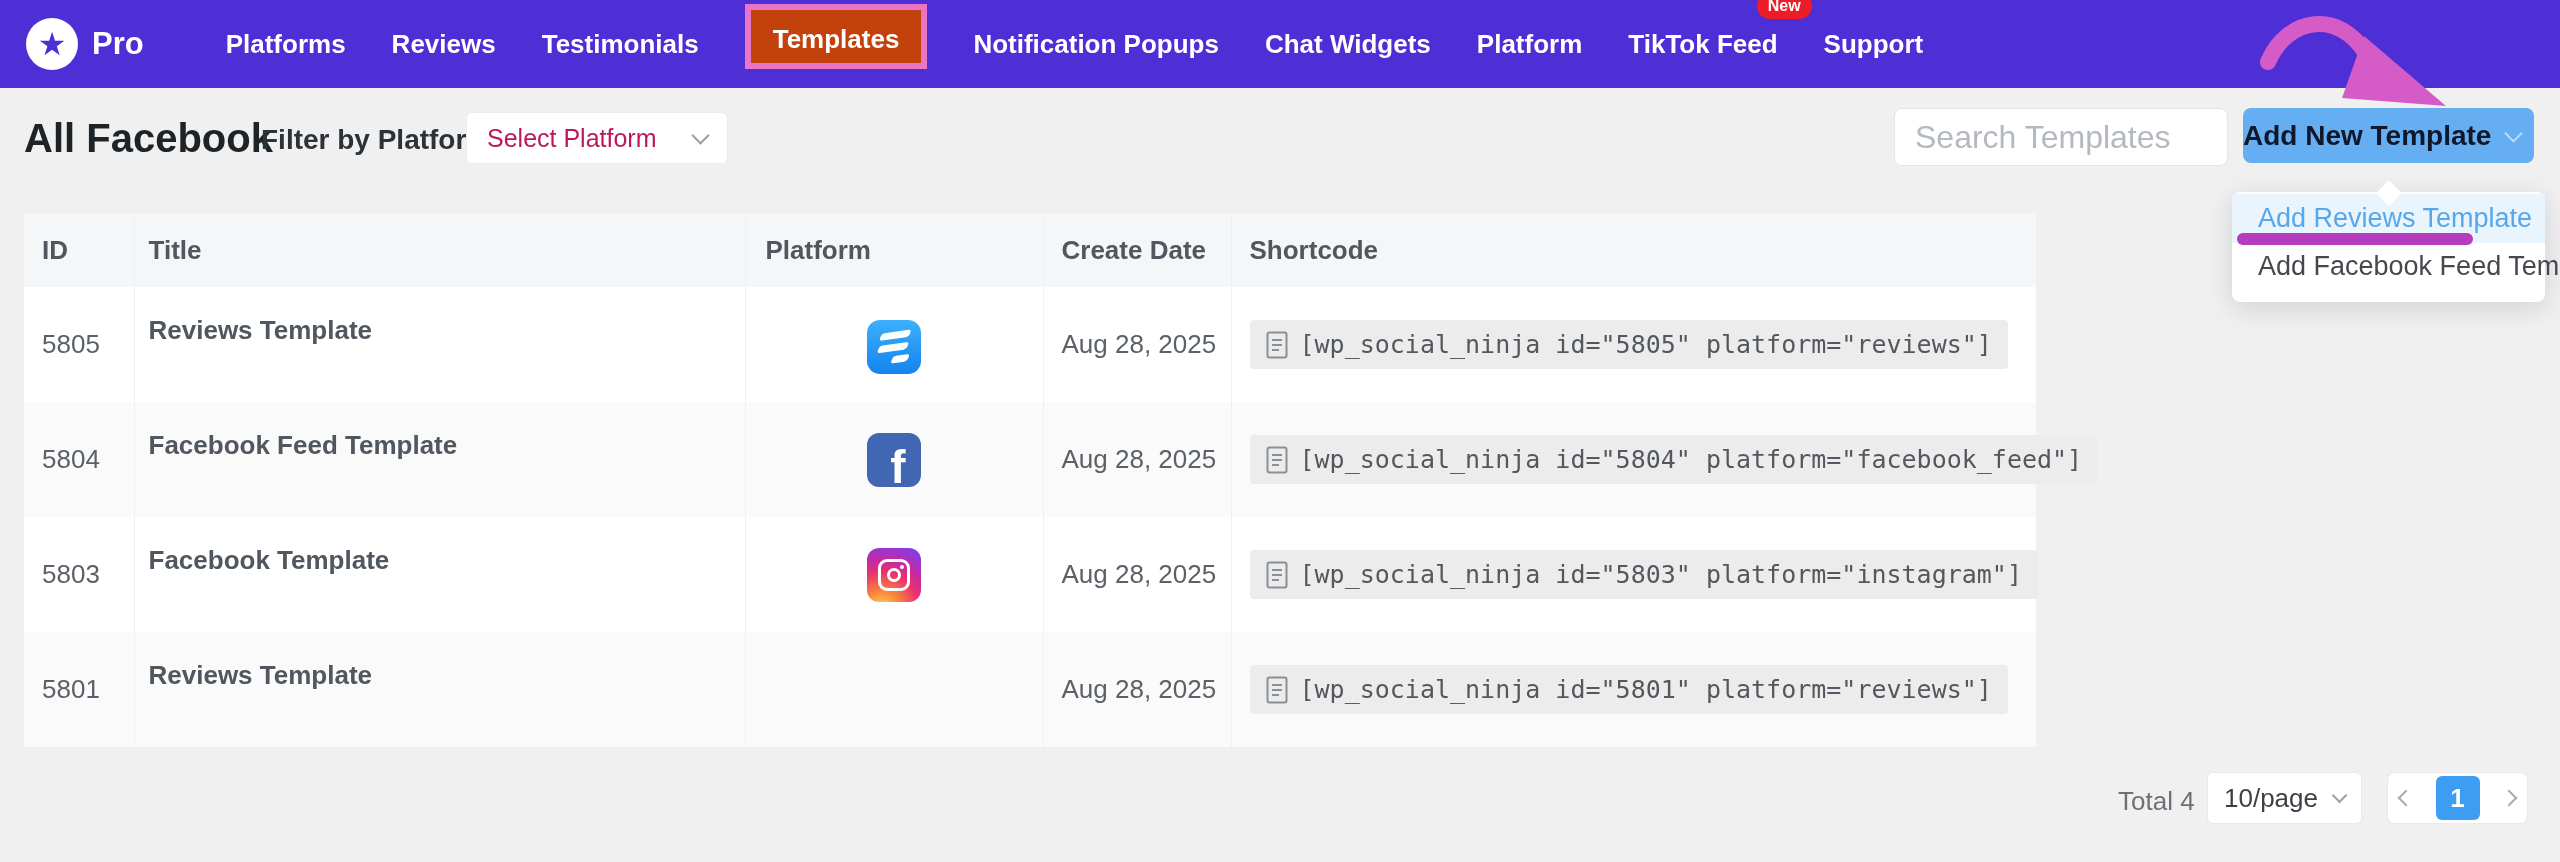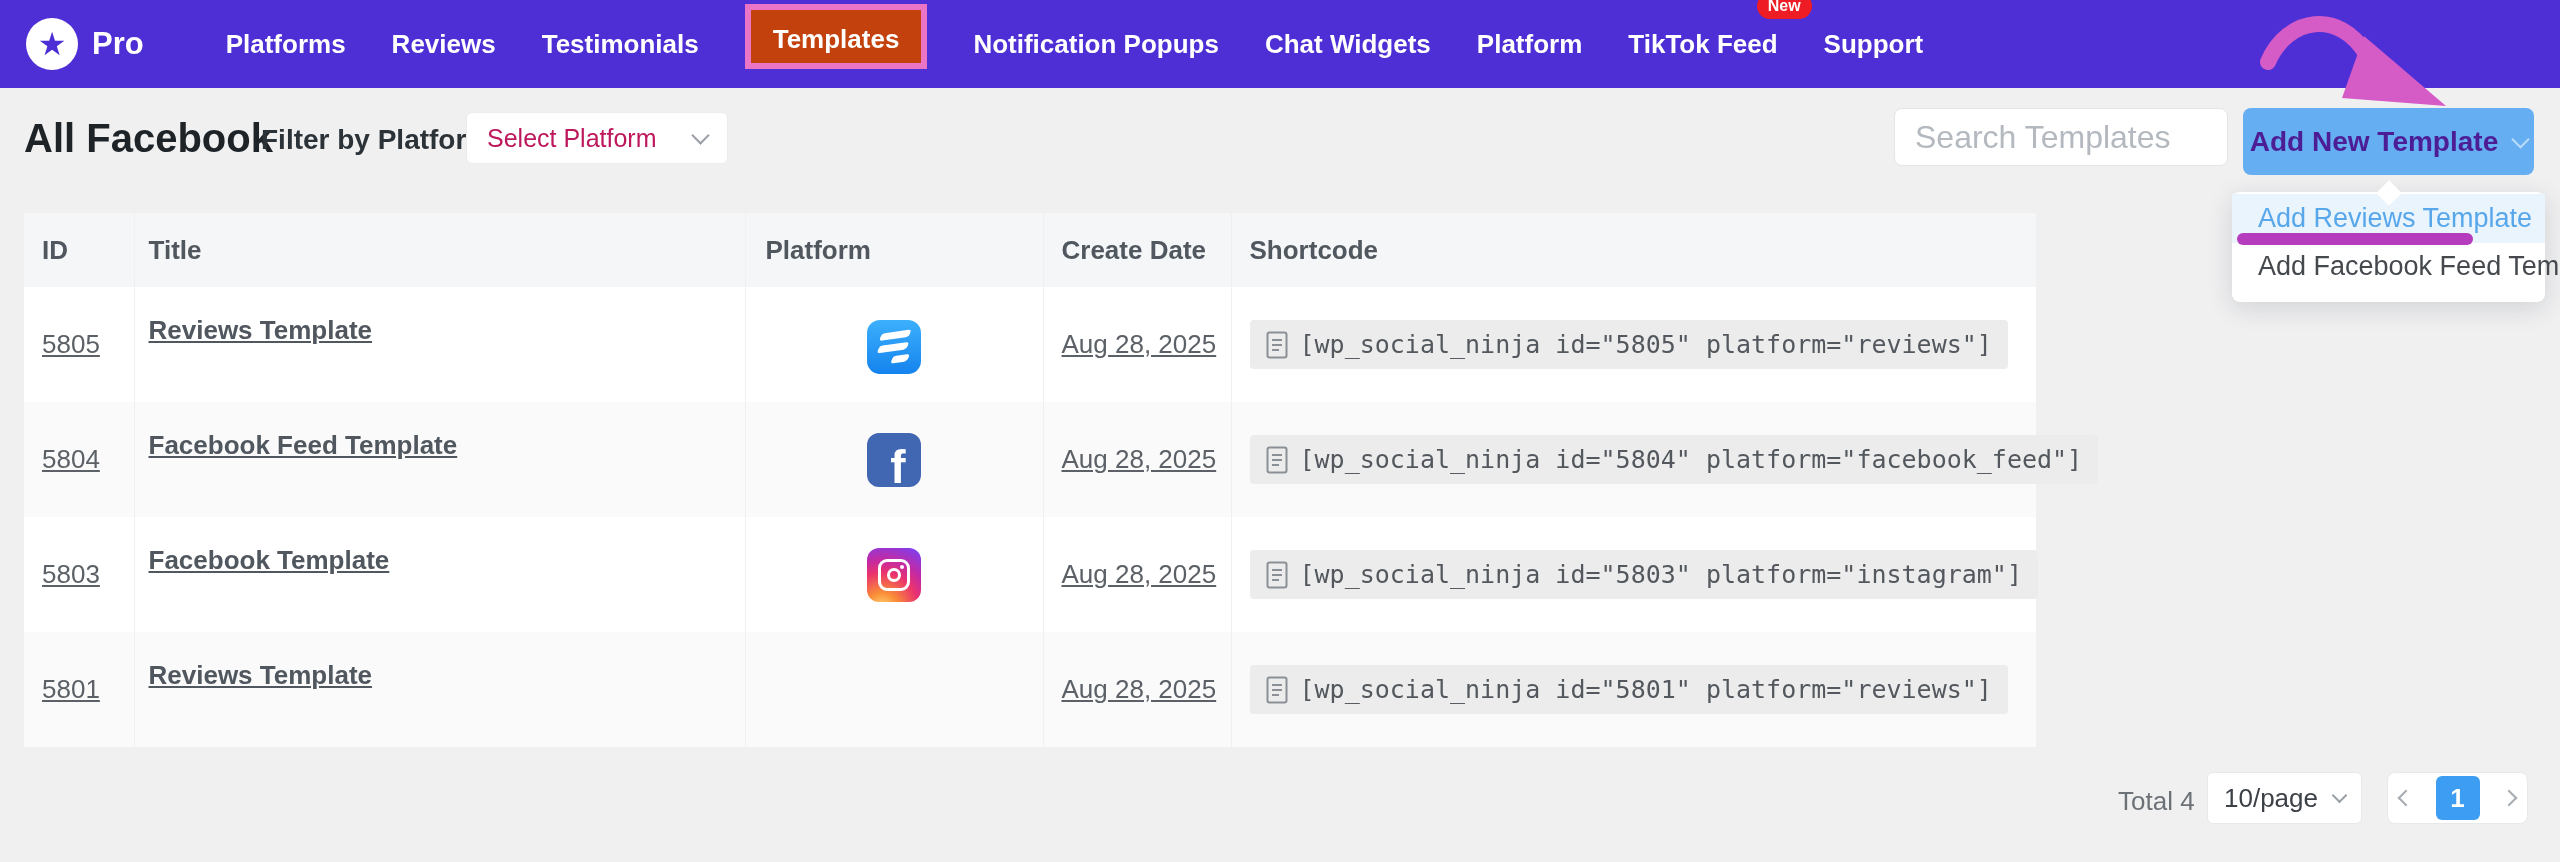--- a/index.html
+++ b/index.html
@@ -57,24 +57,24 @@
     position:absolute; left:1894px; top:108px; width:334px; height:58px;
     background:#fff; border:1px solid #e3e6e9; border-radius:8px;
     display:flex; overflow:hidden;
   }
   .search-box input {
     flex:1; border:none; outline:none; padding:12px 20px; font-size:32px;
     color:#3c4147; font-family:"Liberation Sans", sans-serif; background:transparent;
   }
   .search-box input::placeholder { color:#b3b9bf; }
   .add-btn {
-    position:absolute; left:2243px; top:108px; width:291px; height:67px;
+    position:absolute; left:2243px; top:108px; width:291px; height:55px;
     background:#66aef2; border:none; border-radius:8px; cursor:pointer;
-    color:#4c1d95; font-size:28px; font-weight:700; font-family:"Liberation Sans", sans-serif;
-    display:flex; align-items:center; justify-content:center; gap:16px;
+    color:#0f172a; font-size:28px; font-weight:700; font-family:"Liberation Sans", sans-serif;
+    display:flex; align-items:center; justify-content:flex-start; gap:16px;
   }
   .add-btn .chev { border-color:rgba(255,255,255,.55); margin:0; margin-top:-4px; }
 
   
   .menu {
     position:absolute; left:2232px; top:192px; width:313px;
     background:#fff; border-radius:8px; box-shadow:0 6px 26px rgba(20,25,40,.14);
     padding:2px 0 12px; z-index:30;
   }
   .menu::before {
@@ -100,21 +100,20 @@
   th {
     height:74px; background:#f4f6f8; text-align:left;
     font-size:26px; font-weight:700; color:#50575e;
     padding-left:18px; border-right:1px solid #eef0f2;
   }
   th:last-child, td:last-child { border-right:none; }
   td {
     height:115px; font-size:26px; color:#5b6167;
     padding-left:18px; border-right:1px solid #f0f0f1;
     vertical-align:middle;
-    text-decoration:underline;
   }
   tr.alt td { background:#fafafa; }
   th.c-title, td.c-title { padding-left:14px; }
   td.c-title { vertical-align:top; padding-top:28px; font-weight:700; color:#50575e; cursor:pointer; }
   th.c-platform { padding-left:20px; }
   td.c-platform { text-align:center; padding-left:0; }
   .pill {
     display:inline-flex; align-items:center; gap:12px;
     background:#ececec; border-radius:4px; padding:10px 16px; cursor:pointer;
     font-family:"DejaVu Sans Mono", monospace; font-size:25px; color:#53585e;

